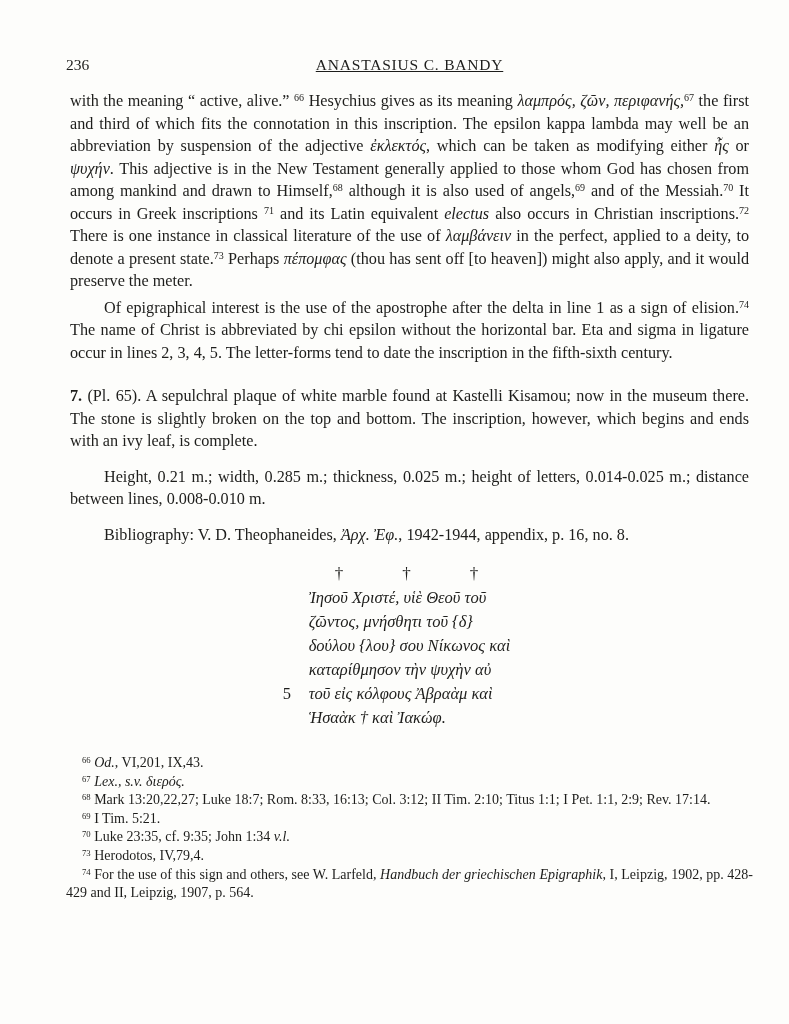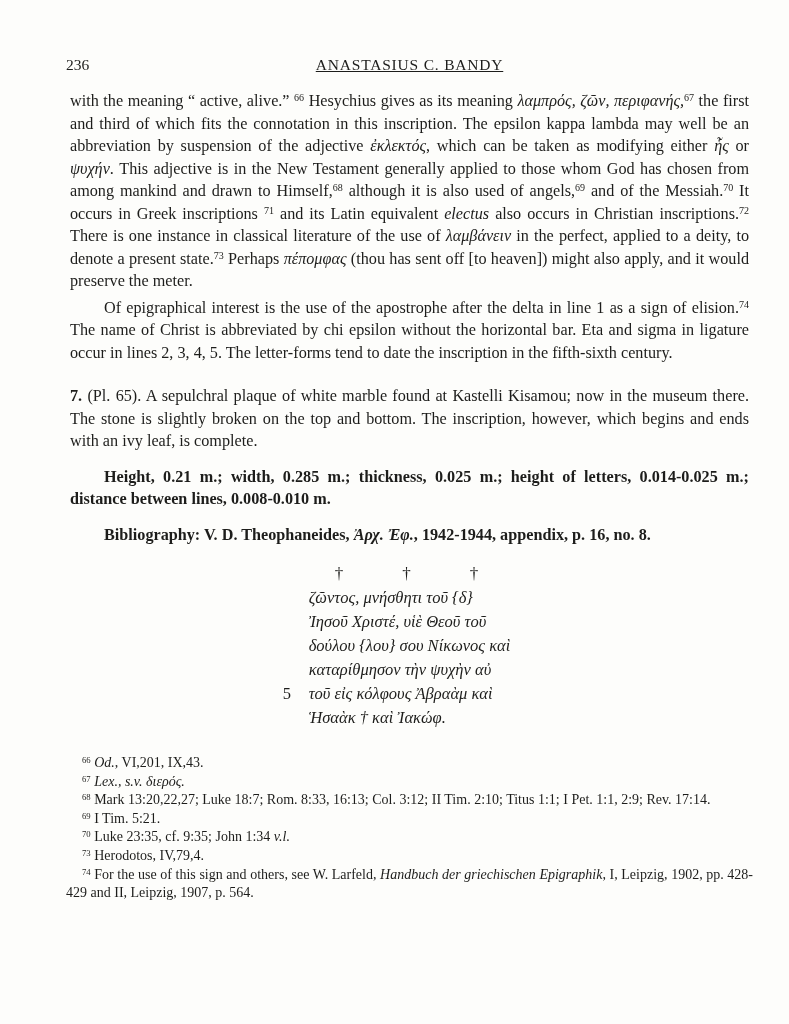--- a/index.html
+++ b/index.html
@@ -33,21 +33,21 @@
     text-decoration: underline;
   }
   .body-text p.para {
     margin: 4px;
     font-size: 16.2px;
     line-height: 22.5px;
     text-align: justify;
   }
   .body-text p.para.indent { text-indent: 34px; }
   .body-text p.para.gap-large { margin-top: 21px; }
-  .body-text p.para.gap-small { margin-top: 13px; font-weight: bold; }
+  .body-text p.para.gap-small { margin-top: 13px; }
   .it { font-style: italic; }
   .bd { font-weight: bold; }
   sup {
     font-size: 62%;
     line-height: 0;
     position: relative;
     top: -0.45em;
     vertical-align: baseline;
   }
   .inscription-wrap {
@@ -105,22 +105,22 @@
     </main>
 
   <section class="inscription-wrap">
     <div class="inscription">
       <div class="crosses">
           <span>†</span>
           <span>†</span>
           <span>†</span>
         </div>
       <div>
+          <div class="greek-line"><span>Ἰησοῦ Χριστέ, υἱὲ Θεοῦ τοῦ</span></div>
           <div class="greek-line"><span>ζῶντος, μνήσθητι τοῦ {δ}</span></div>
-          <div class="greek-line"><span>Ἰησοῦ Χριστέ, υἱὲ Θεοῦ τοῦ</span></div>
           <div class="greek-line"><span>δούλου {λου} σου Νίκωνος καὶ</span></div>
           <div class="greek-line"><span>καταρίθμησον τὴν ψυχὴν αὐ</span></div>
           <div class="greek-line"><span class="line-num">5</span><span>τοῦ εἰς κόλφους Ἀβραὰμ καὶ</span></div>
           <div class="greek-line"><span>Ἡσαὰκ † καὶ Ἰακώφ.</span></div>
         </div>
     </div>
   </section>
 
   <section class="footnotes">
       <p class="footnote"><sup>66</sup> <span class="it">Od.</span><span>, VI,201, IX,43.</span></p>

